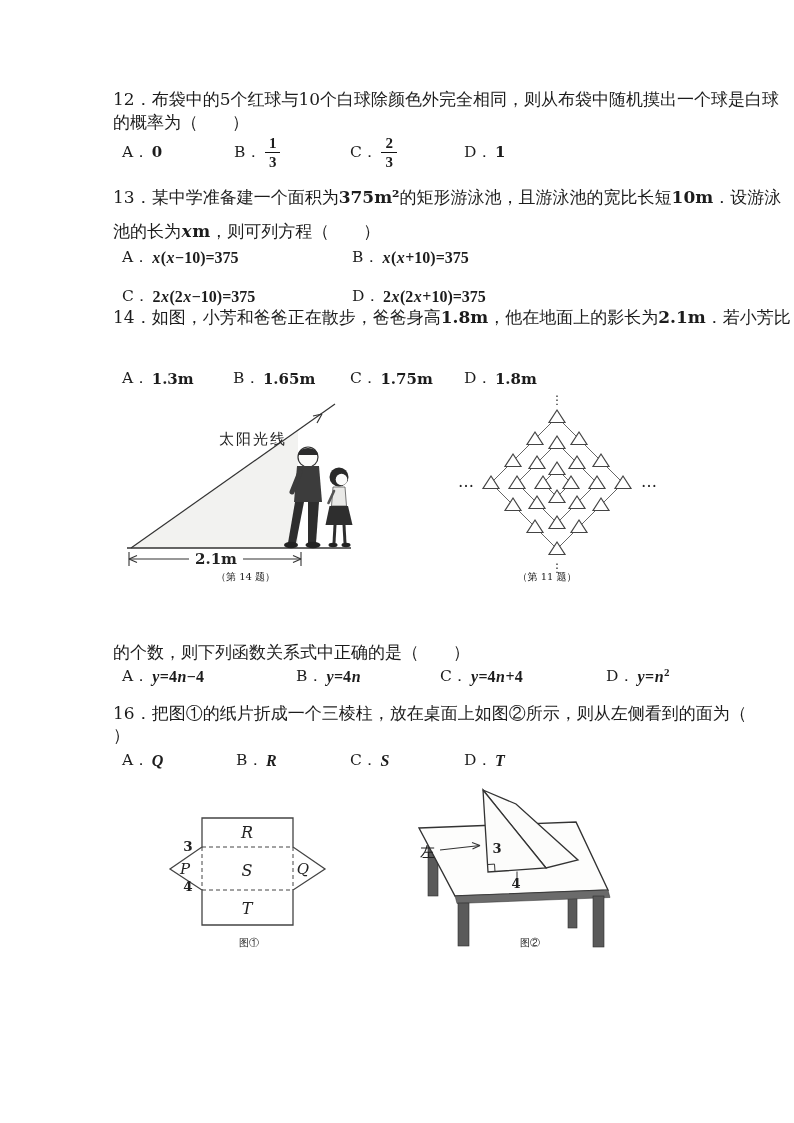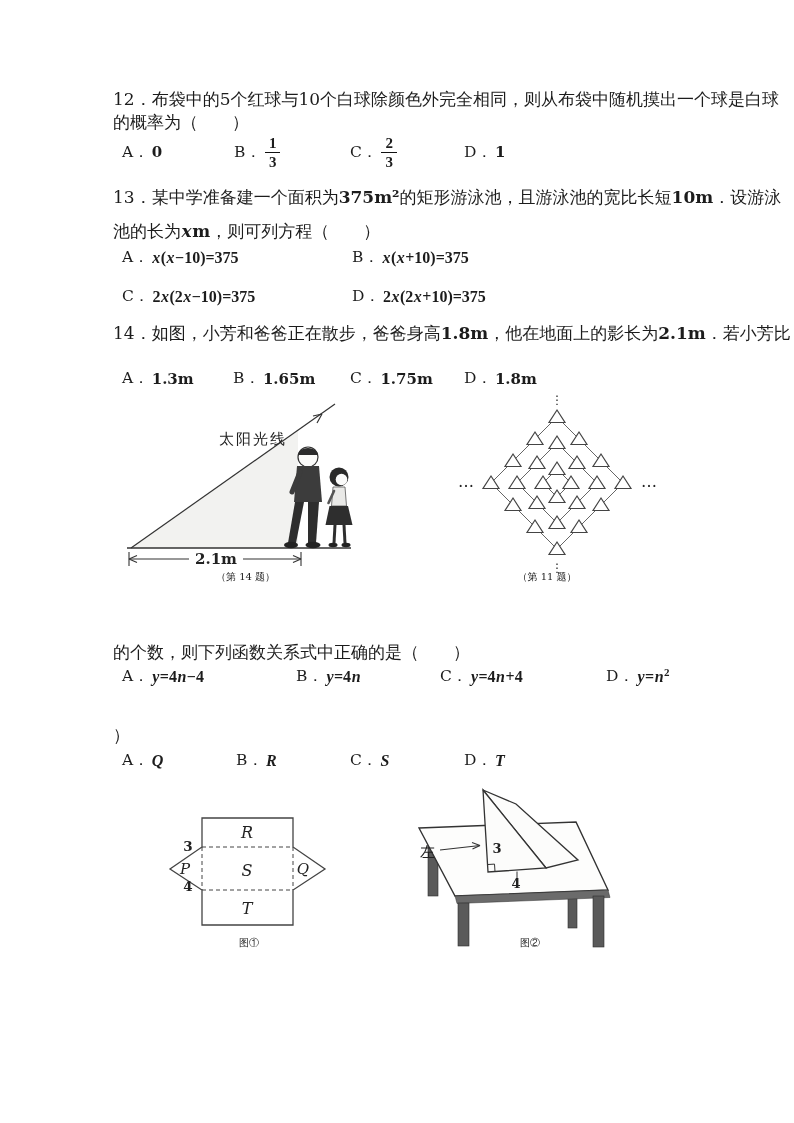--- a/index.html
+++ b/index.html
@@ -66,21 +66,21 @@
   </div>
   <div class="opt" style="left:122px;top:286px">
     <span class="olabel">C．</span>
       <span class="oval formula math">2<i>x</i>(2<i>x</i>−10)=375</span>
   </div>
   <div class="opt" style="left:352px;top:286px">
     <span class="olabel">D．</span>
       <span class="oval formula math">2<i>x</i>(2<i>x</i>+10)=375</span>
   </div>
 
-  <div class="tline math" style="left:113px;top:322px">14．如图，小芳和爸爸正在散步，爸爸身高<b>1.8m</b>，他在地面上的影长为<b>2.1m</b>．若小芳比</div>
+  <div class="tline math" style="left:113px;top:306px">14．如图，小芳和爸爸正在散步，爸爸身高<b>1.8m</b>，他在地面上的影长为<b>2.1m</b>．若小芳比</div>
   <div class="opt" style="left:122px;top:368px">
     <span class="olabel">A．</span>
       <span class="oval">1.3m</span>
   </div>
   <div class="opt" style="left:233px;top:368px">
     <span class="olabel">B．</span>
       <span class="oval">1.65m</span>
   </div>
   <div class="opt" style="left:350px;top:368px">
     <span class="olabel">C．</span>
@@ -189,20 +189,21 @@
   </div>
   <div class="opt" style="left:440px;top:666px">
     <span class="olabel">C．</span>
       <span class="oval formula math"><i>y</i>=4<i>n</i>+4</span>
   </div>
   <div class="opt" style="left:606px;top:666px">
     <span class="olabel">D．</span>
       <span class="oval formula math"><i>y</i>=<i>n</i><sup>2</sup></span>
   </div>
 
+  <div class="tline" style="left:113px;top:702px">16．把图①的纸片折成一个三棱柱，放在桌面上如图②所示，则从左侧看到的面为（</div>
   <div class="tline" style="left:113px;top:724px">）</div>
   <div class="opt" style="left:122px;top:750px">
     <span class="olabel">A．</span>
       <span class="oval formula italic">Q</span>
   </div>
   <div class="opt" style="left:236px;top:750px">
     <span class="olabel">B．</span>
       <span class="oval formula italic">R</span>
   </div>
   <div class="opt" style="left:350px;top:750px">

